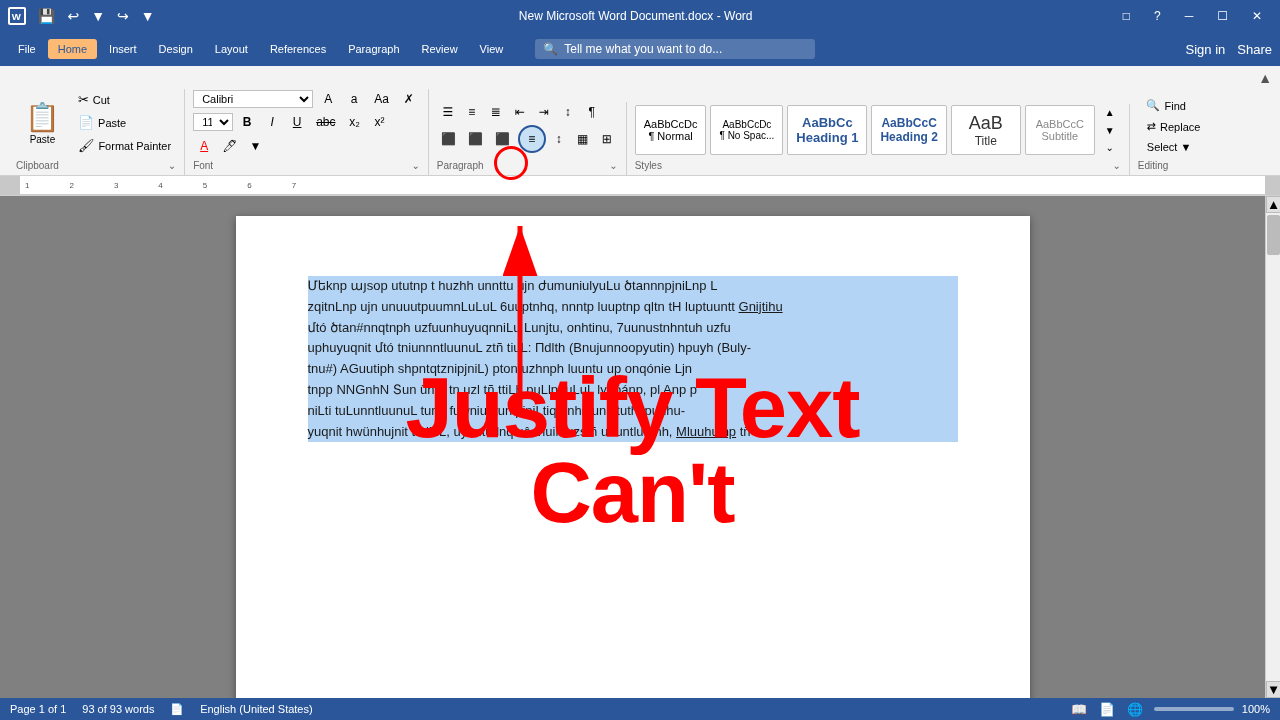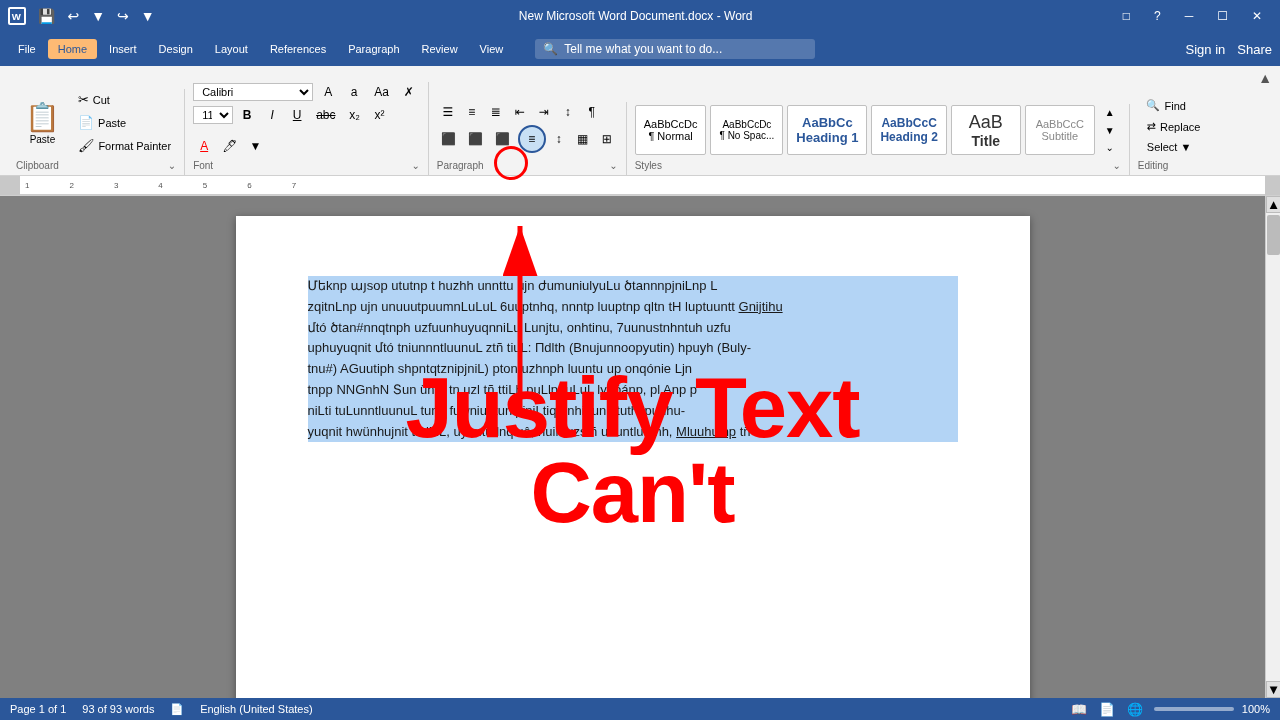--- a/index.html
+++ b/index.html
@@ -128,21 +128,21 @@
       border: 1px solid transparent;
       border-radius: 3px;
       font-size: 11px;
       white-space: nowrap;
     }
     .small-btn .icon { font-size: 13px; }
 
     
     .font-group { min-width: 200px; }
     .font-row1 { display: flex; gap: 4px; align-items: center; margin-bottom: 3px; }
-    .font-row2 { display: flex; gap: 3px; align-items: center; margin-bottom: 11px; }
+    .font-row2 { display: flex; gap: 3px; align-items: center; margin-bottom: 4px; }
     .font-row3 { display: flex; gap: 2px; align-items: center; }
     .font-select {
       border: 1px solid #c0c0c0;
       background: white;
       padding: 1px 4px;
       font-size: 11px;
       width: 120px;
       cursor: pointer;
     }
     .size-select {
@@ -452,21 +452,21 @@
           <div class="style-item heading1">
             <div>AaBbCc</div>
             <div>Heading 1</div>
           </div>
           <div class="style-item heading2">
             <div>AaBbCcC</div>
             <div>Heading 2</div>
           </div>
           <div class="style-item title-style">
             <div>AaB</div>
-            <div style="font-size:14px;font-weight:bold;">Title</div>
+            <div style="font-size:12px;">Title</div>
           </div>
           <div class="style-item subtitle-style">
             <div>AaBbCcC</div>
             <div>Subtitle</div>
           </div>
           <div style="display:flex;flex-direction:column;justify-content:space-between;height:52px;">
             <button class="icon-btn" style="font-size:10px;">▲</button>
             <button class="icon-btn" style="font-size:10px;">▼</button>
             <button class="icon-btn" style="font-size:10px;">⌄</button>
           </div>

